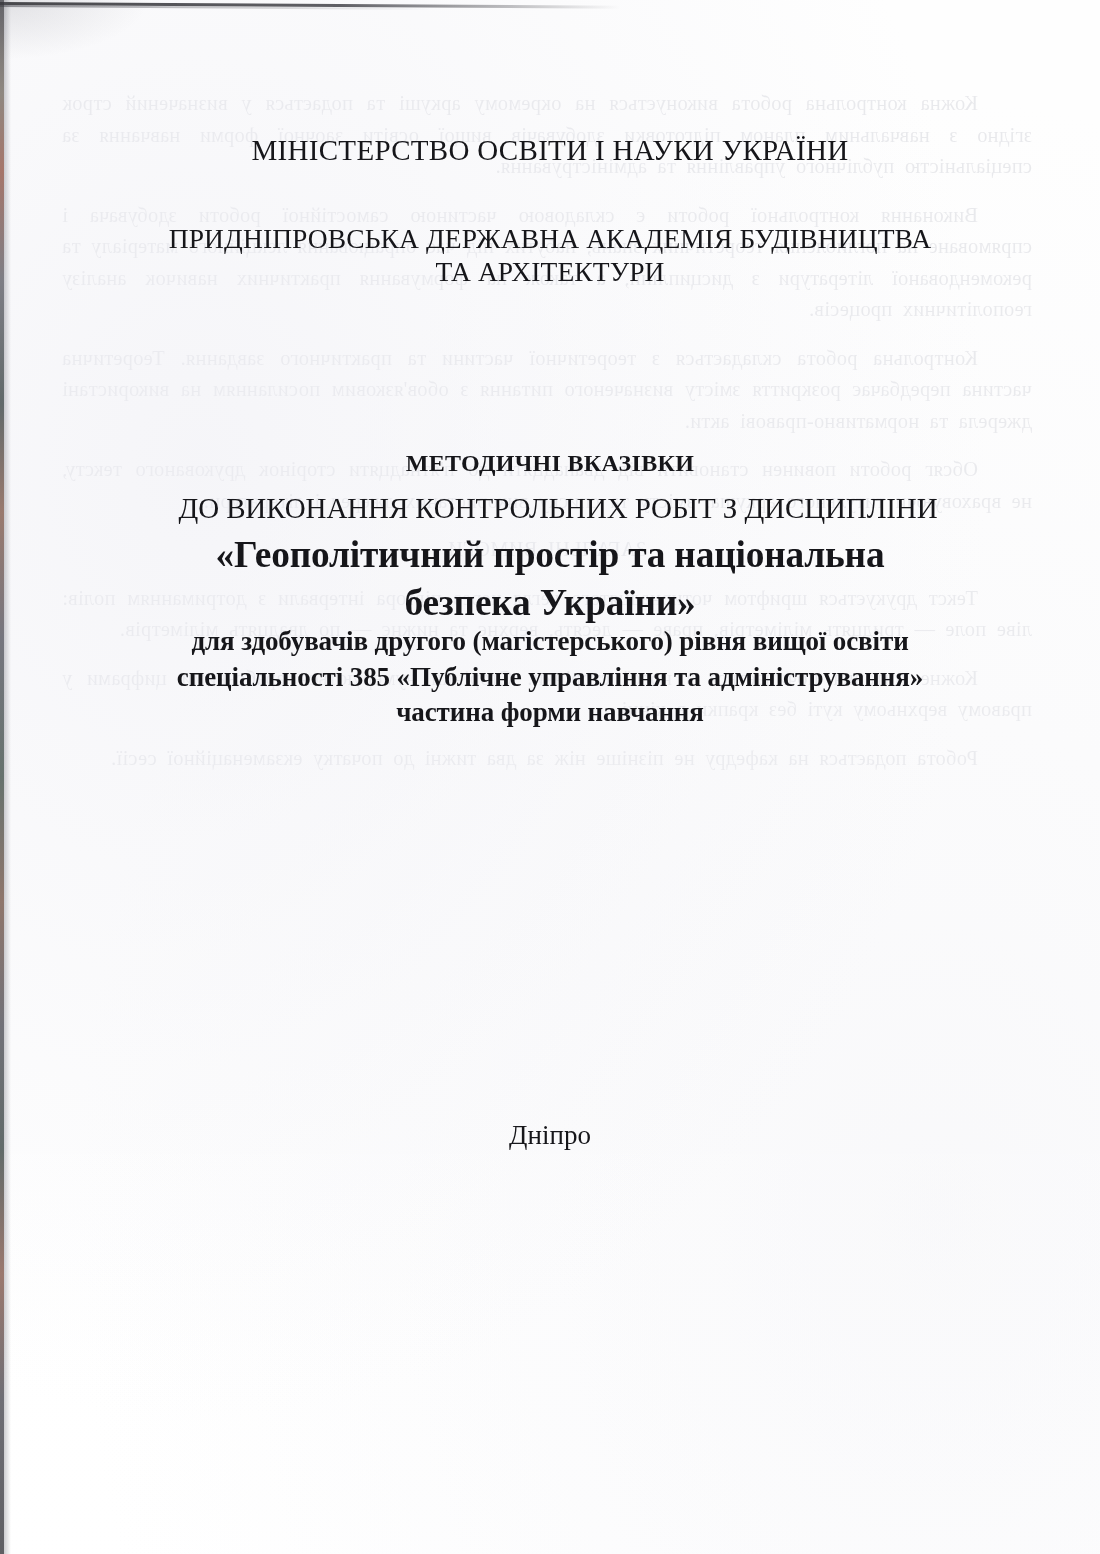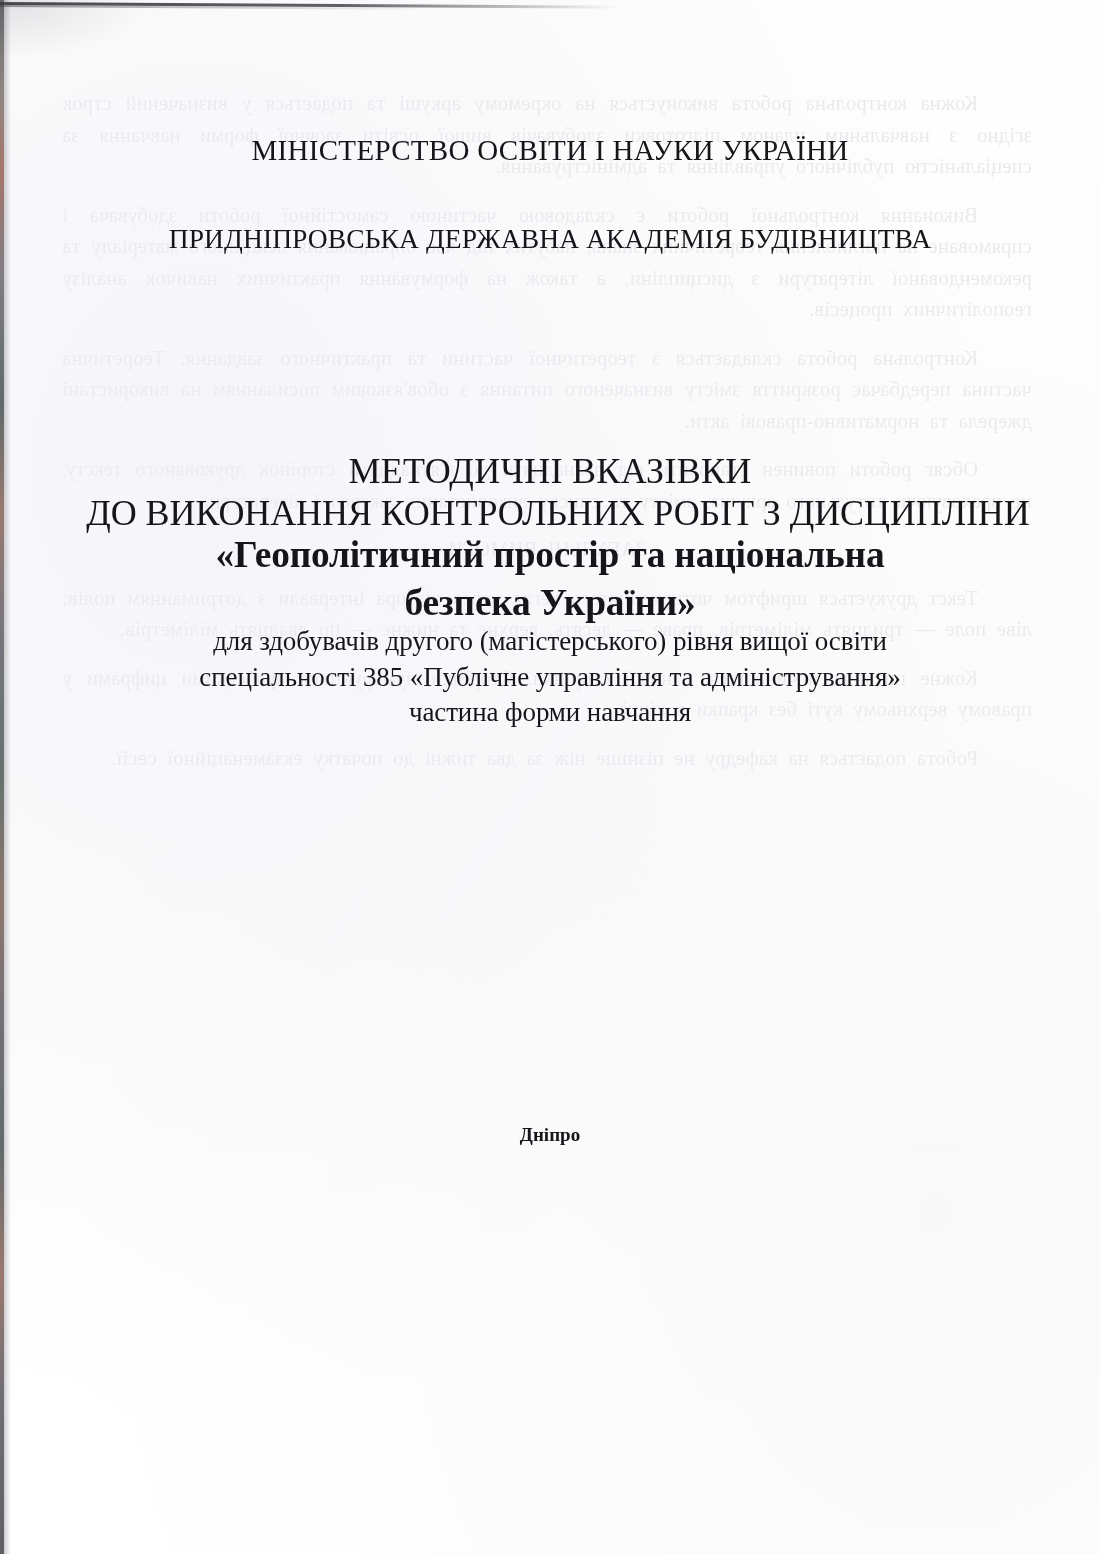--- a/index.html
+++ b/index.html
@@ -162,30 +162,30 @@
     left: 0; right: 0;
     font-size: 26px;
     letter-spacing: 0.4px;
     font-weight: 400;
   }
 
   .guidelines {
     position: absolute;
     top: 450px;
     left: 0; right: 0;
-    font-size: 36px;
-    font-weight: 400;
+    font-size: 24px;
+    font-weight: 700;
     letter-spacing: 0.3px;
   }
 
   .for-discipline {
     position: absolute;
     top: 492px;
     left: 0; right: 0;
-    font-size: 36px;
+    font-size: 29px;
     font-weight: 400;
     letter-spacing: -0.1px;
     margin-left: 16px;
   }
 
   .course-title {
     position: absolute;
     top: 530px;
     left: 0; right: 0;
     font-size: 38.5px;
@@ -194,31 +194,31 @@
     letter-spacing: -0.2px;
     transform: scaleX(0.97);
   }
 
   .audience {
     position: absolute;
     top: 624px;
     left: 0; right: 0;
     font-size: 27px;
     line-height: 35.5px;
-    font-weight: 400;
+    font-weight: 700;
     letter-spacing: -0.1px;
   }
 
   .imprint {
     position: absolute;
     top: 1118px;
     left: 0; right: 0;
-    font-size: 19px;
+    font-size: 27px;
     line-height: 34px;
-    font-weight: 700;
+    font-weight: 400;
   }
 
   .line { display: block; }
 </style>
 </head>
 <body>
 
 <div class="page">
 
   <div class="bleed">
@@ -236,20 +236,21 @@
   </div>
 
   <div class="paper-tone"></div>
 
   <div class="content">
 
     <div class="block ministry">МІНІСТЕРСТВО ОСВІТИ І НАУКИ УКРАЇНИ</div>
 
     <div class="block academy">
       <span class="line">ПРИДНІПРОВСЬКА ДЕРЖАВНА АКАДЕМІЯ БУДІВНИЦТВА</span>
+      <span class="line">ТА АРХІТЕКТУРИ</span>
     </div>
 
 
     <div class="block guidelines">МЕТОДИЧНІ ВКАЗІВКИ</div>
 
     <div class="block for-discipline">ДО ВИКОНАННЯ КОНТРОЛЬНИХ РОБІТ З ДИСЦИПЛІНИ</div>
 
     <div class="block course-title">
       <span class="line">«Геополітичний простір та національна</span>
       <span class="line">безпека України»</span>

